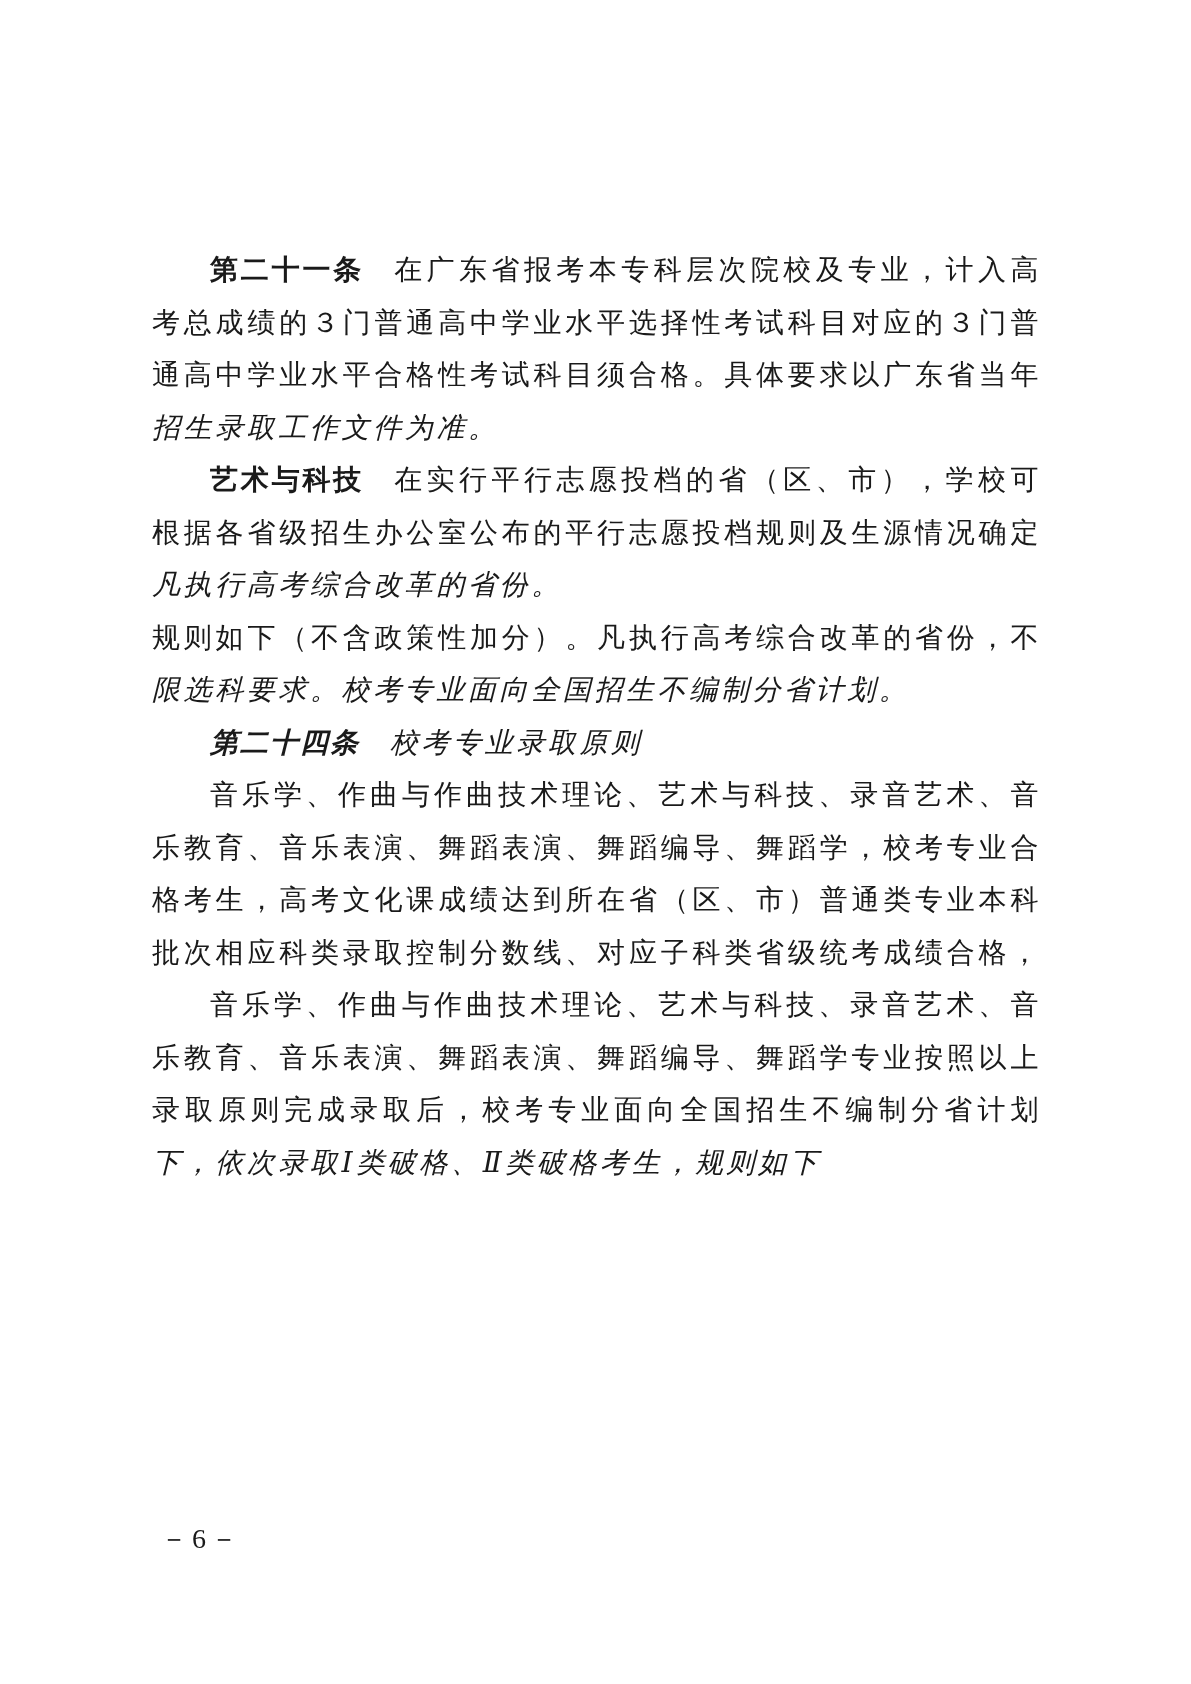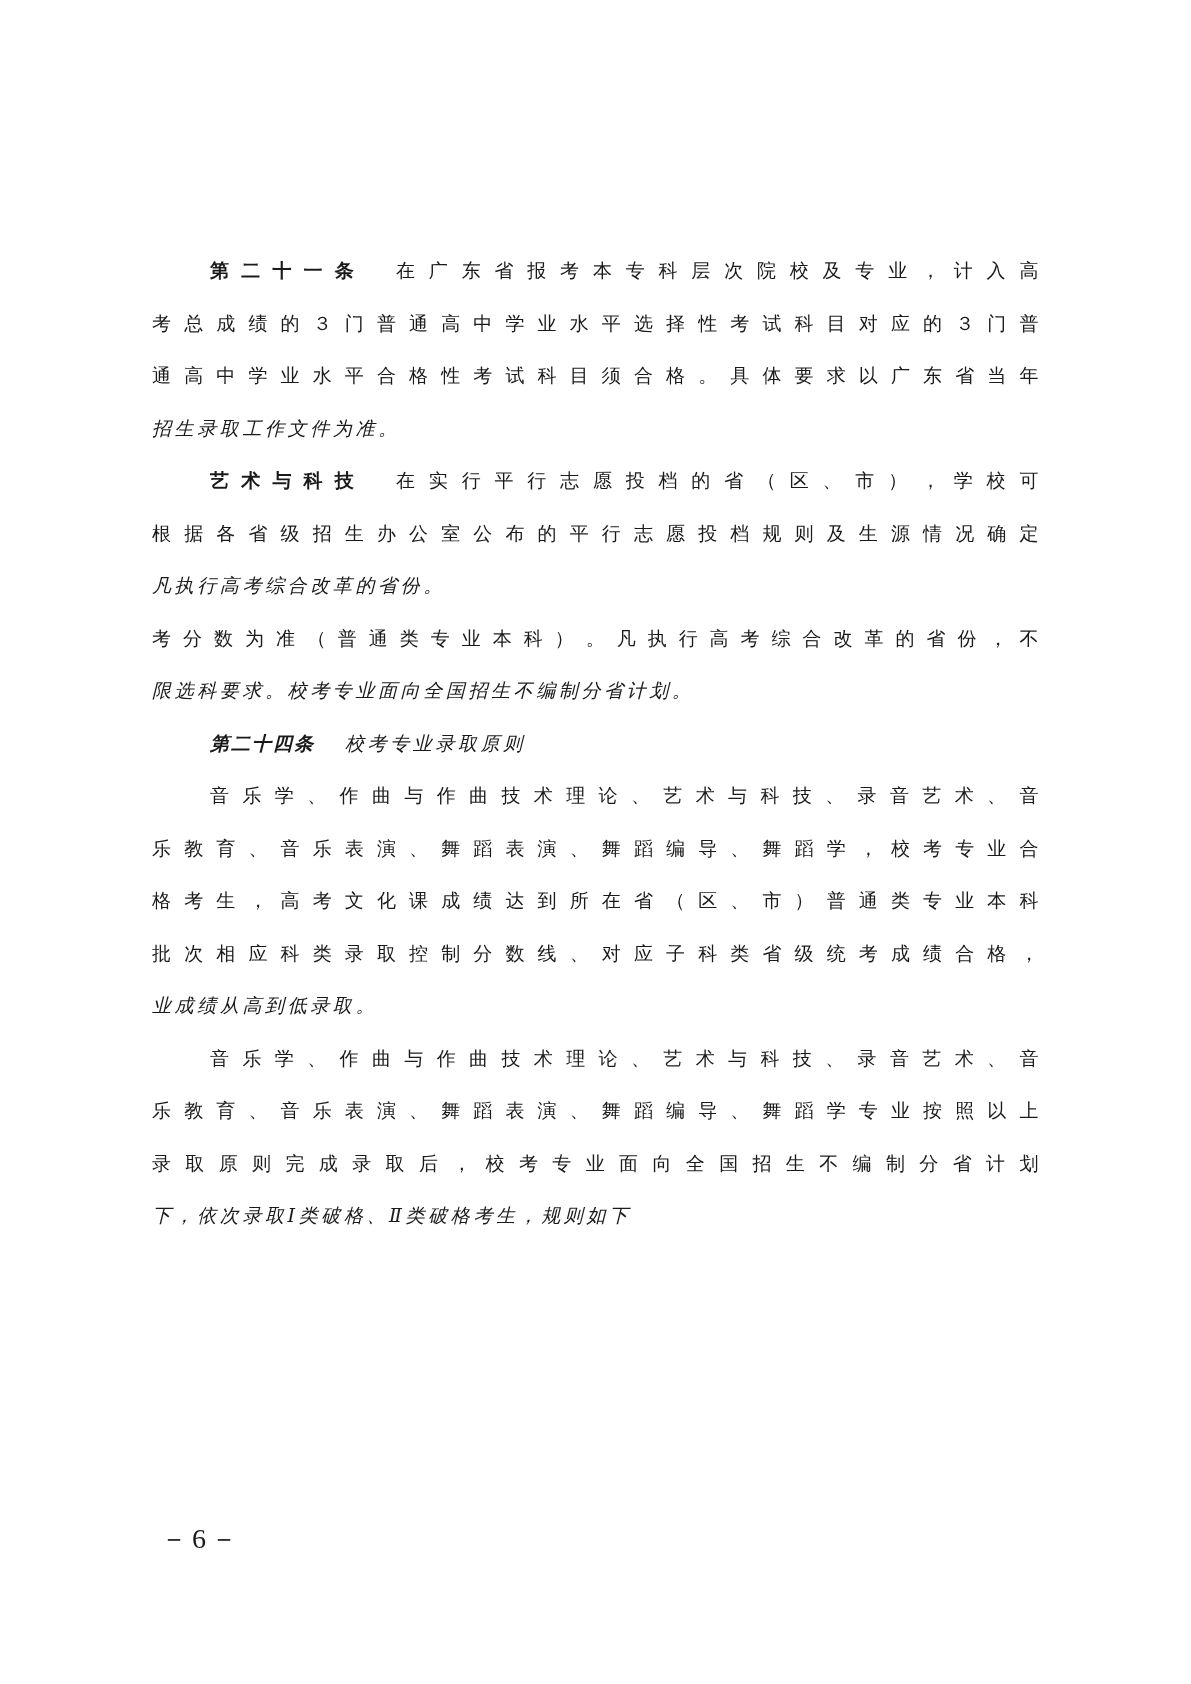--- a/index.html
+++ b/index.html
@@ -25,21 +25,21 @@
   }
   .body-text {
     position: absolute;
     left: 152px;
     top: 244px;
     width: 890px;
   }
   .line {
     height: 52.5px;
     line-height: 52.5px;
-    font-size: 19px;
+    font-size: 28px;
     white-space: nowrap;
     letter-spacing: 3.6px;
     text-align: justify;
     text-align-last: justify;
   }
   .line.last {
     text-align-last: left;
     font-style: italic;
   }
   .line.indent {
@@ -68,29 +68,28 @@
 
     <div class="line indent"><span class="article-heading">第二十一条</span><span>在广东省报考本专科层次院校及专业，计入高</span></div>
     <div class="line">考总成绩的３门普通高中学业水平选择性考试科目对应的３门普</div>
     <div class="line">通高中学业水平合格性考试科目须合格。具体要求以广东省当年</div>
     <div class="line last">招生录取工作文件为准。</div>
 
     <div class="line indent"><span class="article-heading">艺术与科技</span><span>在实行平行志愿投档的省（区、市），学校可</span></div>
     <div class="line">根据各省级招生办公室公布的平行志愿投档规则及生源情况确定</div>
     <div class="line last">凡执行高考综合改革的省份。</div>
 
-    <div class="line">考分数为准（普通类专业本科）。凡执行高考综合改革的省份，不</div>
+    <div class="line">规则如下（不含政策性加分）。凡执行高考综合改革的省份，不</div>
     <div class="line last">限选科要求。校考专业面向全国招生不编制分省计划。</div>
 
     <div class="line indent last"><span class="article-heading">第二十四条</span><span>校考专业录取原则</span></div>
     <div class="line indent">音乐学、作曲与作曲技术理论、艺术与科技、录音艺术、音</div>
     <div class="line">乐教育、音乐表演、舞蹈表演、舞蹈编导、舞蹈学，校考专业合</div>
     <div class="line">格考生，高考文化课成绩达到所在省（区、市）普通类专业本科</div>
     <div class="line">批次相应科类录取控制分数线、对应子科类省级统考成绩合格，</div>
-    <div class="line last">业成绩从高到低录取。</div>
 
     <div class="line indent">音乐学、作曲与作曲技术理论、艺术与科技、录音艺术、音</div>
     <div class="line">乐教育、音乐表演、舞蹈表演、舞蹈编导、舞蹈学专业按照以上</div>
     <div class="line">录取原则完成录取后，校考专业面向全国招生不编制分省计划</div>
     <div class="line last">下，依次录取Ⅰ类破格、Ⅱ类破格考生，规则如下</div>
 
   </div>
 
   <div class="page-number">－6－</div>
 </div>

